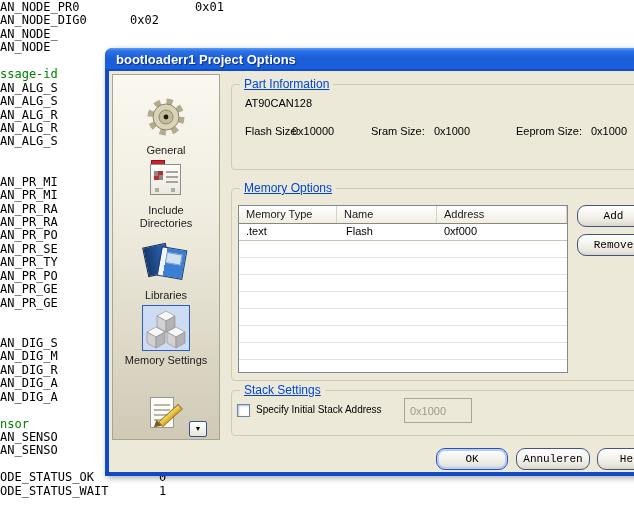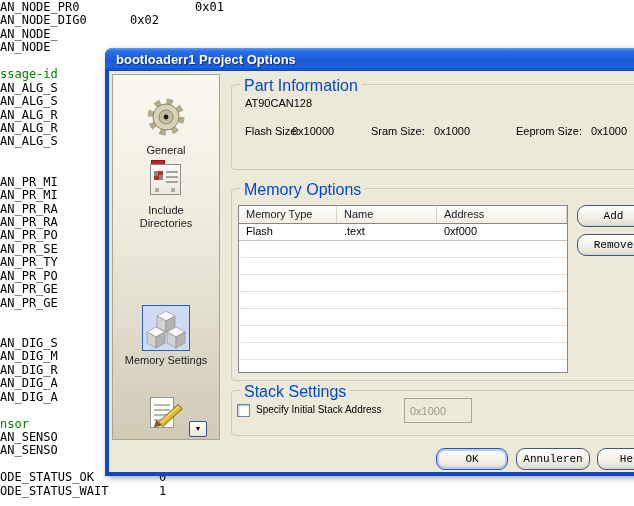--- a/index.html
+++ b/index.html
@@ -66,21 +66,21 @@
   .edit-ic .page{position:absolute;left:2px;top:3px;width:24px;height:31px;background:#fdfdfa;border:1px solid #9a988c;}
   .edit-ic .page i{position:absolute;left:3px;width:16px;height:2px;background:#b9b7aa;}
   .edit-ic .pencil{position:absolute;left:9px;top:18px;width:27px;height:7px;transform:rotate(-42deg);
     background:linear-gradient(180deg,#f4dc6e,#d9a61f);border:1px solid #9a7a10;}
   .edit-ic .tip{position:absolute;left:5px;top:27px;width:0;height:0;transform:rotate(-42deg);
     border-top:4px solid transparent;border-bottom:4px solid transparent;border-right:7px solid #7c5a22;}
 
   
   .group{position:absolute;border:1px solid #d0cbb2;border-radius:4px;}
   .group-title{position:absolute;top:-8px;left:8px;background:var(--client-bg);padding:0 4px;
-    font-size:16px;color:var(--group-label);white-space:nowrap;}
+    font-size:12px;color:var(--group-label);white-space:nowrap;text-decoration:underline;}
   .g-part{left:122px;top:13px;width:426px;height:86px;}
   .g-seg{left:122px;top:117px;width:426px;height:193px;}
   .g-stack{left:122px;top:319px;width:426px;height:46px;}
 
   .device{position:absolute;left:13px;top:12px;font-size:11px;color:#000;}
   .pfield{position:absolute;top:40px;font-size:11px;color:#000;white-space:nowrap;}
 
   
   .seg-table{position:absolute;left:6px;top:16px;width:330px;height:168px;background:#fff;border:1px solid #828790;overflow:hidden;}
   .seg-head{display:flex;height:18px;background:linear-gradient(180deg,#ffffff,#f1eee2);border-bottom:1px solid #8a887c;}
@@ -185,20 +185,29 @@
             <div class="l1"></div>
               <div class="l2"></div>
               <div class="l3"></div>
             <div class="d1"></div>
               <div class="d2"></div>
           </div>
         </div>
         <div class="side-label">Include Directories</div>
       </div>
 
+      <div class="side-item" style="top:165px">
+        <div class="icon-box">
+          <div class="books">
+              <div class="b1"></div>
+              <div class="b2"></div>
+            </div>
+        </div>
+        <div class="side-label">Libraries</div>
+      </div>
 
       <div class="side-item" style="top:230px">
         <div class="icon-box selected">
           <svg width="44" height="42" viewBox="0 0 44 42">
             <g stroke="#8a8a8a" stroke-width="0.6">
               <polygon points="13,9 22,4 31,9 22,14" fill="#f7f7f7"></polygon>
               <polygon points="13,9 22,14 22,25 13,20" fill="#d2d2d2"></polygon>
               <polygon points="22,14 31,9 31,20 22,25" fill="#b3b3b3"></polygon>
               <polygon points="3,25 12,20 21,25 12,30" fill="#f7f7f7"></polygon>
               <polygon points="3,25 12,30 12,41 3,36" fill="#d2d2d2"></polygon>
@@ -246,22 +255,22 @@
 
     <div class="group g-seg">
       <span class="group-title">Memory Options</span>
       <div class="seg-table">
         <div class="seg-head">
           <div class="hc cw0">Memory Type</div>
           <div class="hc cw1">Name</div>
           <div class="hc cw2">Address</div>
         </div>
         <div class="seg-row data">
+          <div class="c cw1">.text</div>
           <div class="c cw0">Flash</div>
-          <div class="c cw1">.text</div>
           <div class="c cw2">0xf000</div>
         </div>
         <div id="seg-empty-rows">
             <div class="seg-row empty"></div>
             <div class="seg-row empty"></div>
             <div class="seg-row empty"></div>
             <div class="seg-row empty"></div>
             <div class="seg-row empty"></div>
             <div class="seg-row empty"></div>
             <div class="seg-row empty"></div>

